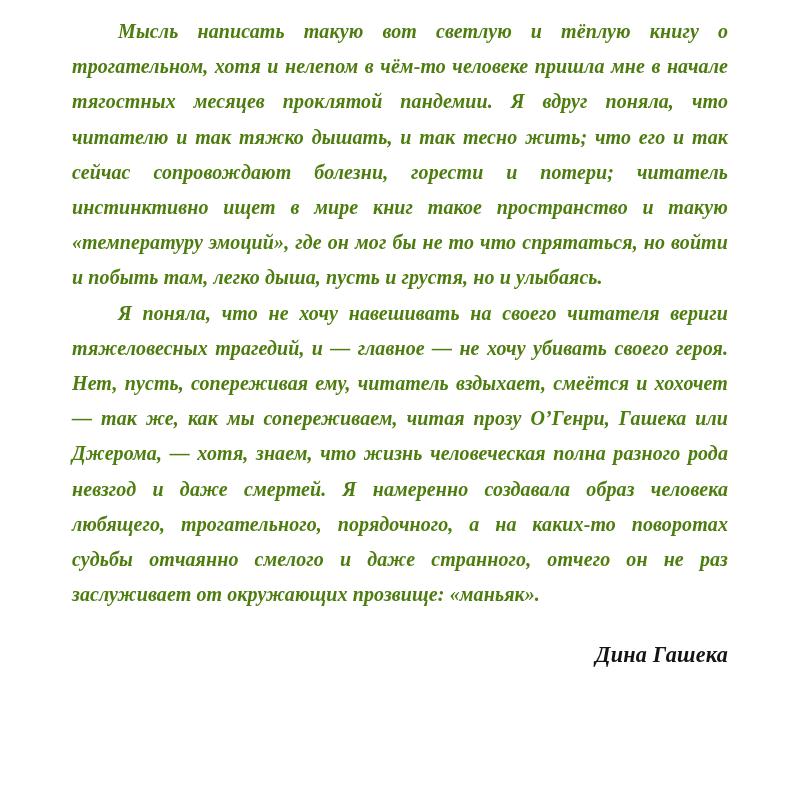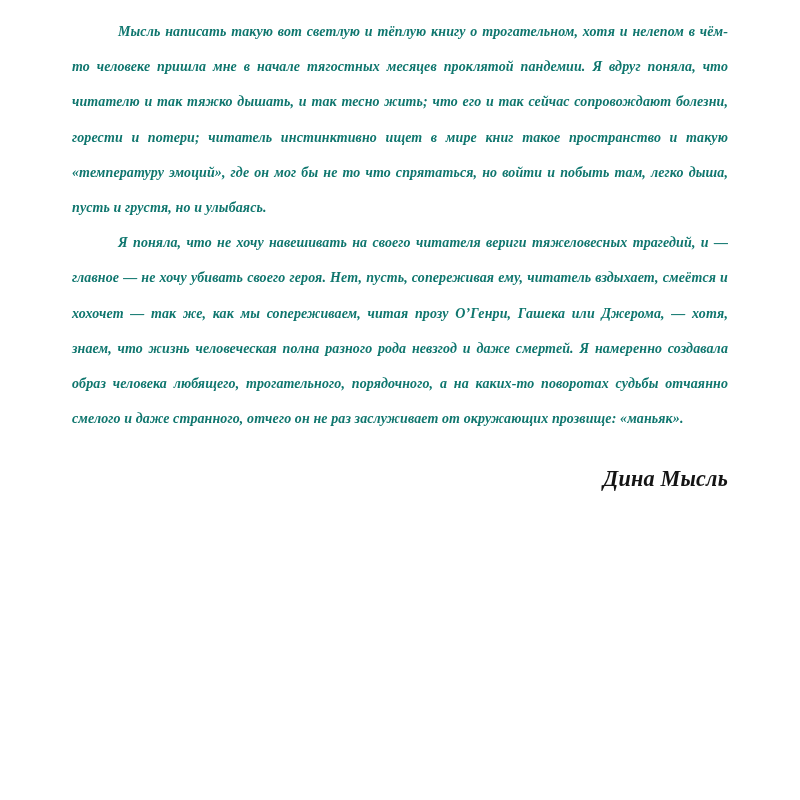--- a/index.html
+++ b/index.html
@@ -18,23 +18,23 @@
     width: 800px;
     height: 800px;
     padding: 14px 72px 0 72px;
     background: #ffffff;
     position: relative;
   }
   .body-text {
     font-family: "Liberation Serif", serif;
     font-style: italic;
     font-weight: 700;
-    font-size: 14px;
+    font-size: 20px;
     line-height: 35.2px;
-    color: #0f766e;
+    color: #4d7c0f;
     text-align: justify;
     text-justify: inter-word;
     letter-spacing: 0.1px;
   }
   .para {
     margin: 0;
     text-indent: 46px;
     text-align: justify;
   }
   
@@ -52,14 +52,14 @@
     color: #141414;
     letter-spacing: 0.2px;
   }
 </style>
 </head>
 <body>
 
 <div class="page">
   <p class="body-text para p1">Мысль написать такую вот светлую и тёплую книгу о трогательном, хотя и нелепом в чём-то человеке пришла мне в начале тягостных месяцев проклятой пандемии. Я вдруг поняла, что читателю и так тяжко дышать, и так тесно жить; что его и так сейчас сопровождают болезни, горести и потери; читатель инстинктивно ищет в мире книг такое пространство и такую «температуру эмоций», где он мог бы не то что спрятаться, но войти и побыть там, легко дыша, пусть и грустя, но и улыбаясь.</p>
   <p class="body-text para p2">Я поняла, что не хочу навешивать на своего читателя вериги тяжеловесных трагедий, и — главное — не хочу убивать своего героя. Нет, пусть, сопереживая ему, читатель вздыхает, смеётся и хохочет — так же, как мы сопереживаем, читая прозу О’Генри, Гашека или Джерома, — хотя, знаем, что жизнь человеческая полна разного рода невзгод и даже смертей. Я намеренно создавала образ человека любящего, трогательного, порядочного, а на каких-то поворотах судьбы отчаянно смелого и даже странного, отчего он не раз заслуживает от окружающих прозвище: «маньяк».</p>
-  <div class="signature">Дина Мысль</div>
+  <div class="signature">Дина Гашека</div>
 </div>
 
 </body></html>

